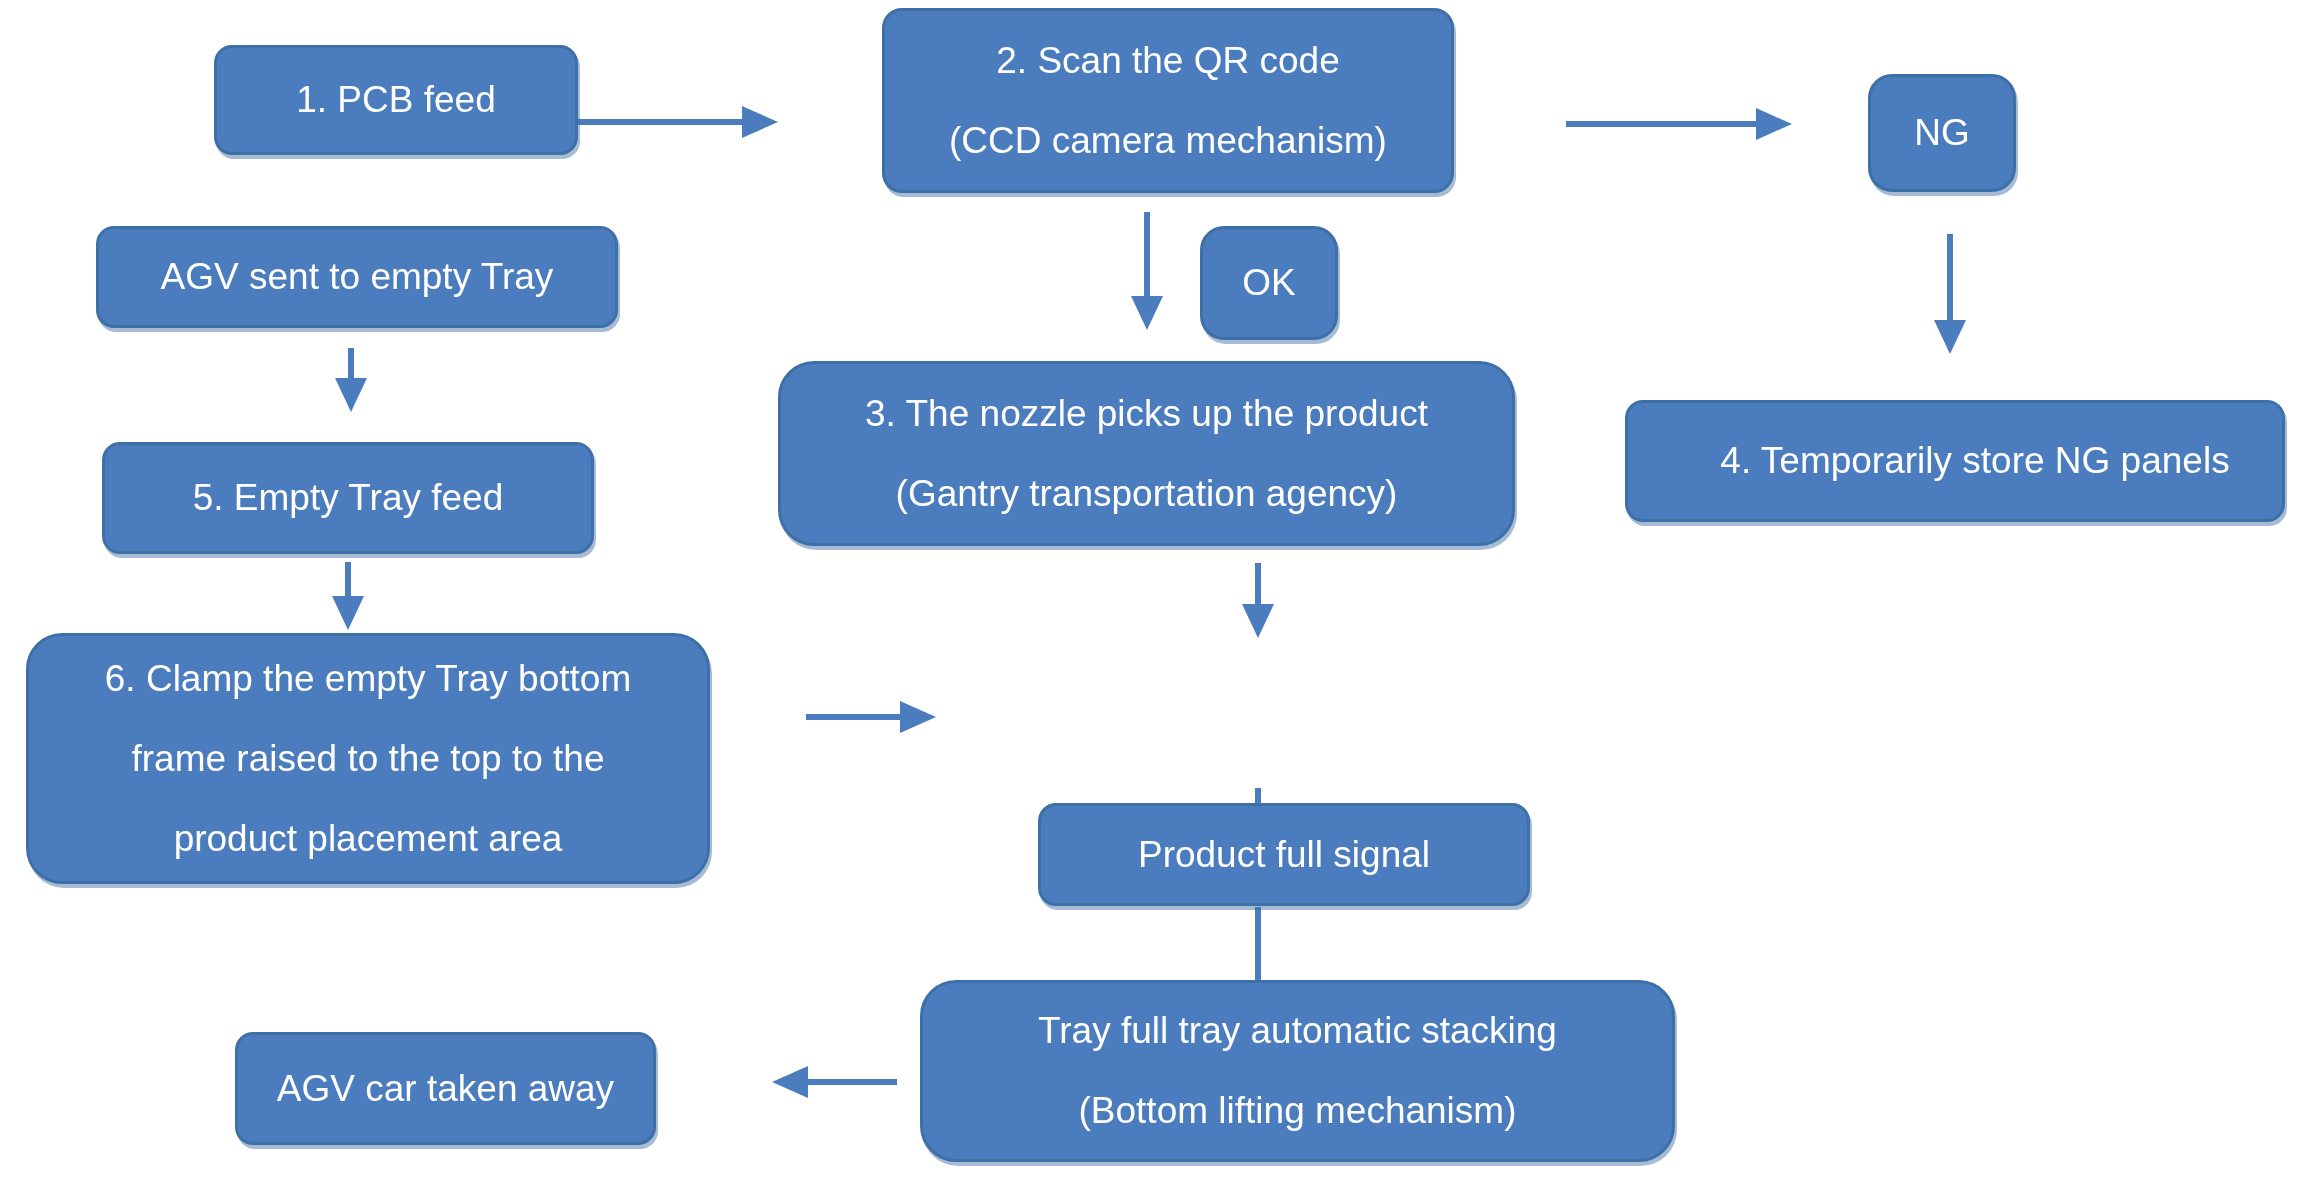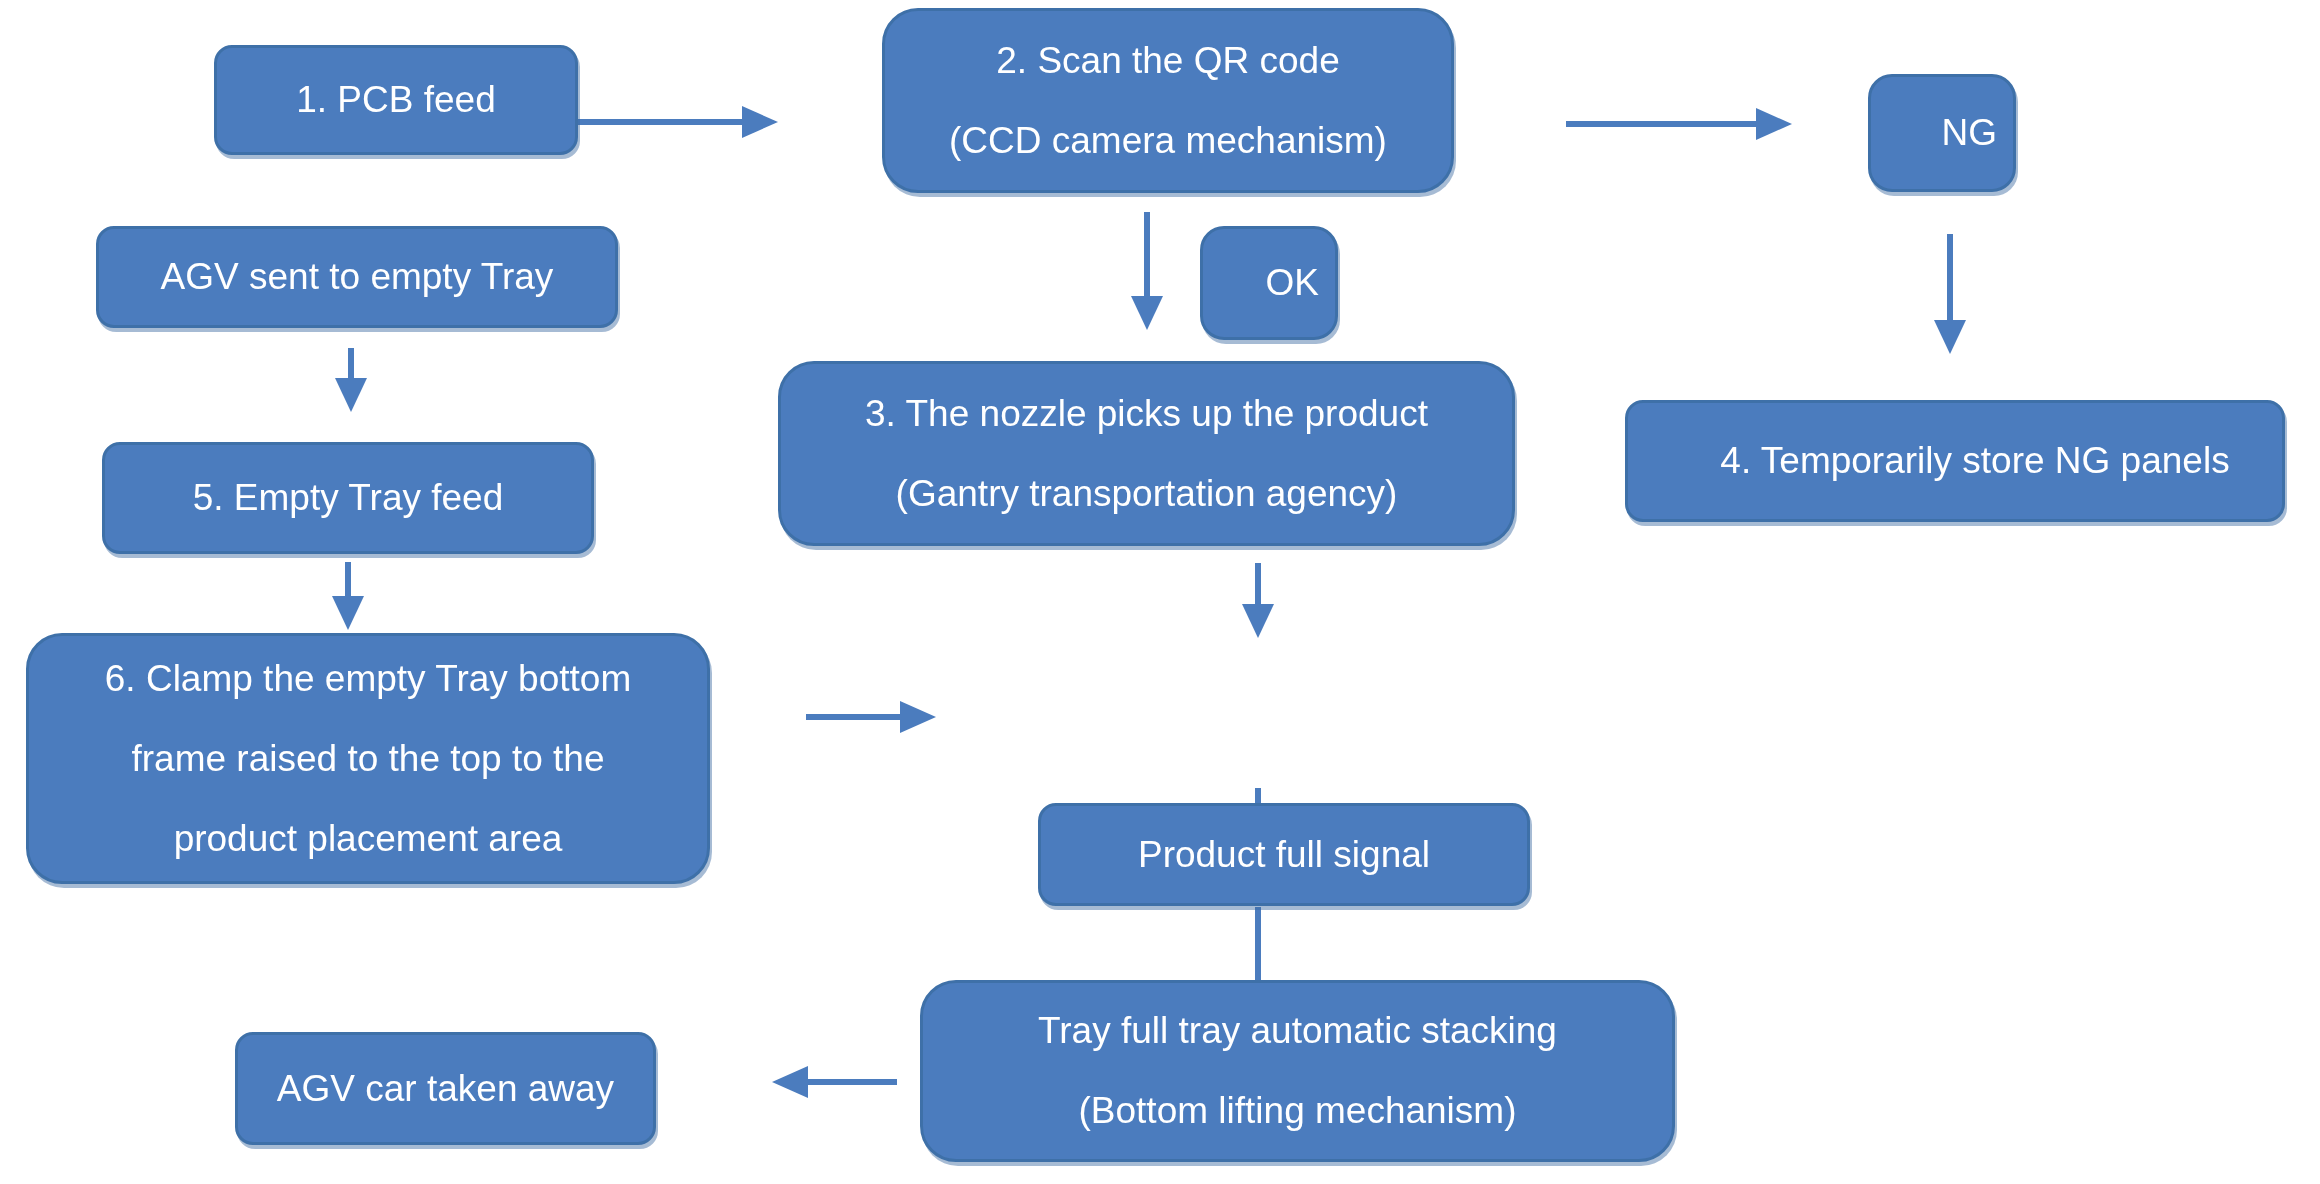--- a/index.html
+++ b/index.html
@@ -38,21 +38,21 @@
     color: var(--node-text, #ffffff);
     display: flex;
     align-items: center;
     justify-content: center;
     text-align: center;
     font-size: 37px;
     line-height: 80px;
     box-shadow: 2px 4px 0 rgba(58, 104, 160, 0.45);
   }
   .node.big { border-radius: 36px; }
-  .node.small { border-radius: 24px; justify-content: flex-end; }
+  .node.small { border-radius: 24px; }
   .node .label {
     white-space: pre-line;
     padding: 0 16px;
   }
 </style>
 </head>
 <body>
 
 <div id="canvas">
 
@@ -98,21 +98,21 @@
     <g class="connector">
       <line x1="897" y1="1082" x2="808" y2="1082"></line>
       <polygon points="808,1066 808,1098 772,1082"></polygon>
     </g>
   </svg>
 
   <div class="node" style="left:166px; top:45px; width:364px; height:110px;margin-left:48px;">
     <span class="label">1. PCB feed</span>
   </div>
 
-  <div class="node big" style="left:882px; top:8px; width:572px; height:185px;">
+  <div class="node big" style="left:882px; top:8px; width:572px; height:185px;border-radius:20px;">
     <span class="label">2. Scan the QR code
 (CCD camera mechanism)</span>
   </div>
 
   <div class="node small" style="left:1868px; top:74px; width:148px; height:118px;">
     <span class="label">NG</span>
   </div>
 
   <div class="node" style="left:96px; top:226px; width:522px; height:102px;">
     <span class="label">AGV sent to empty Tray</span>

